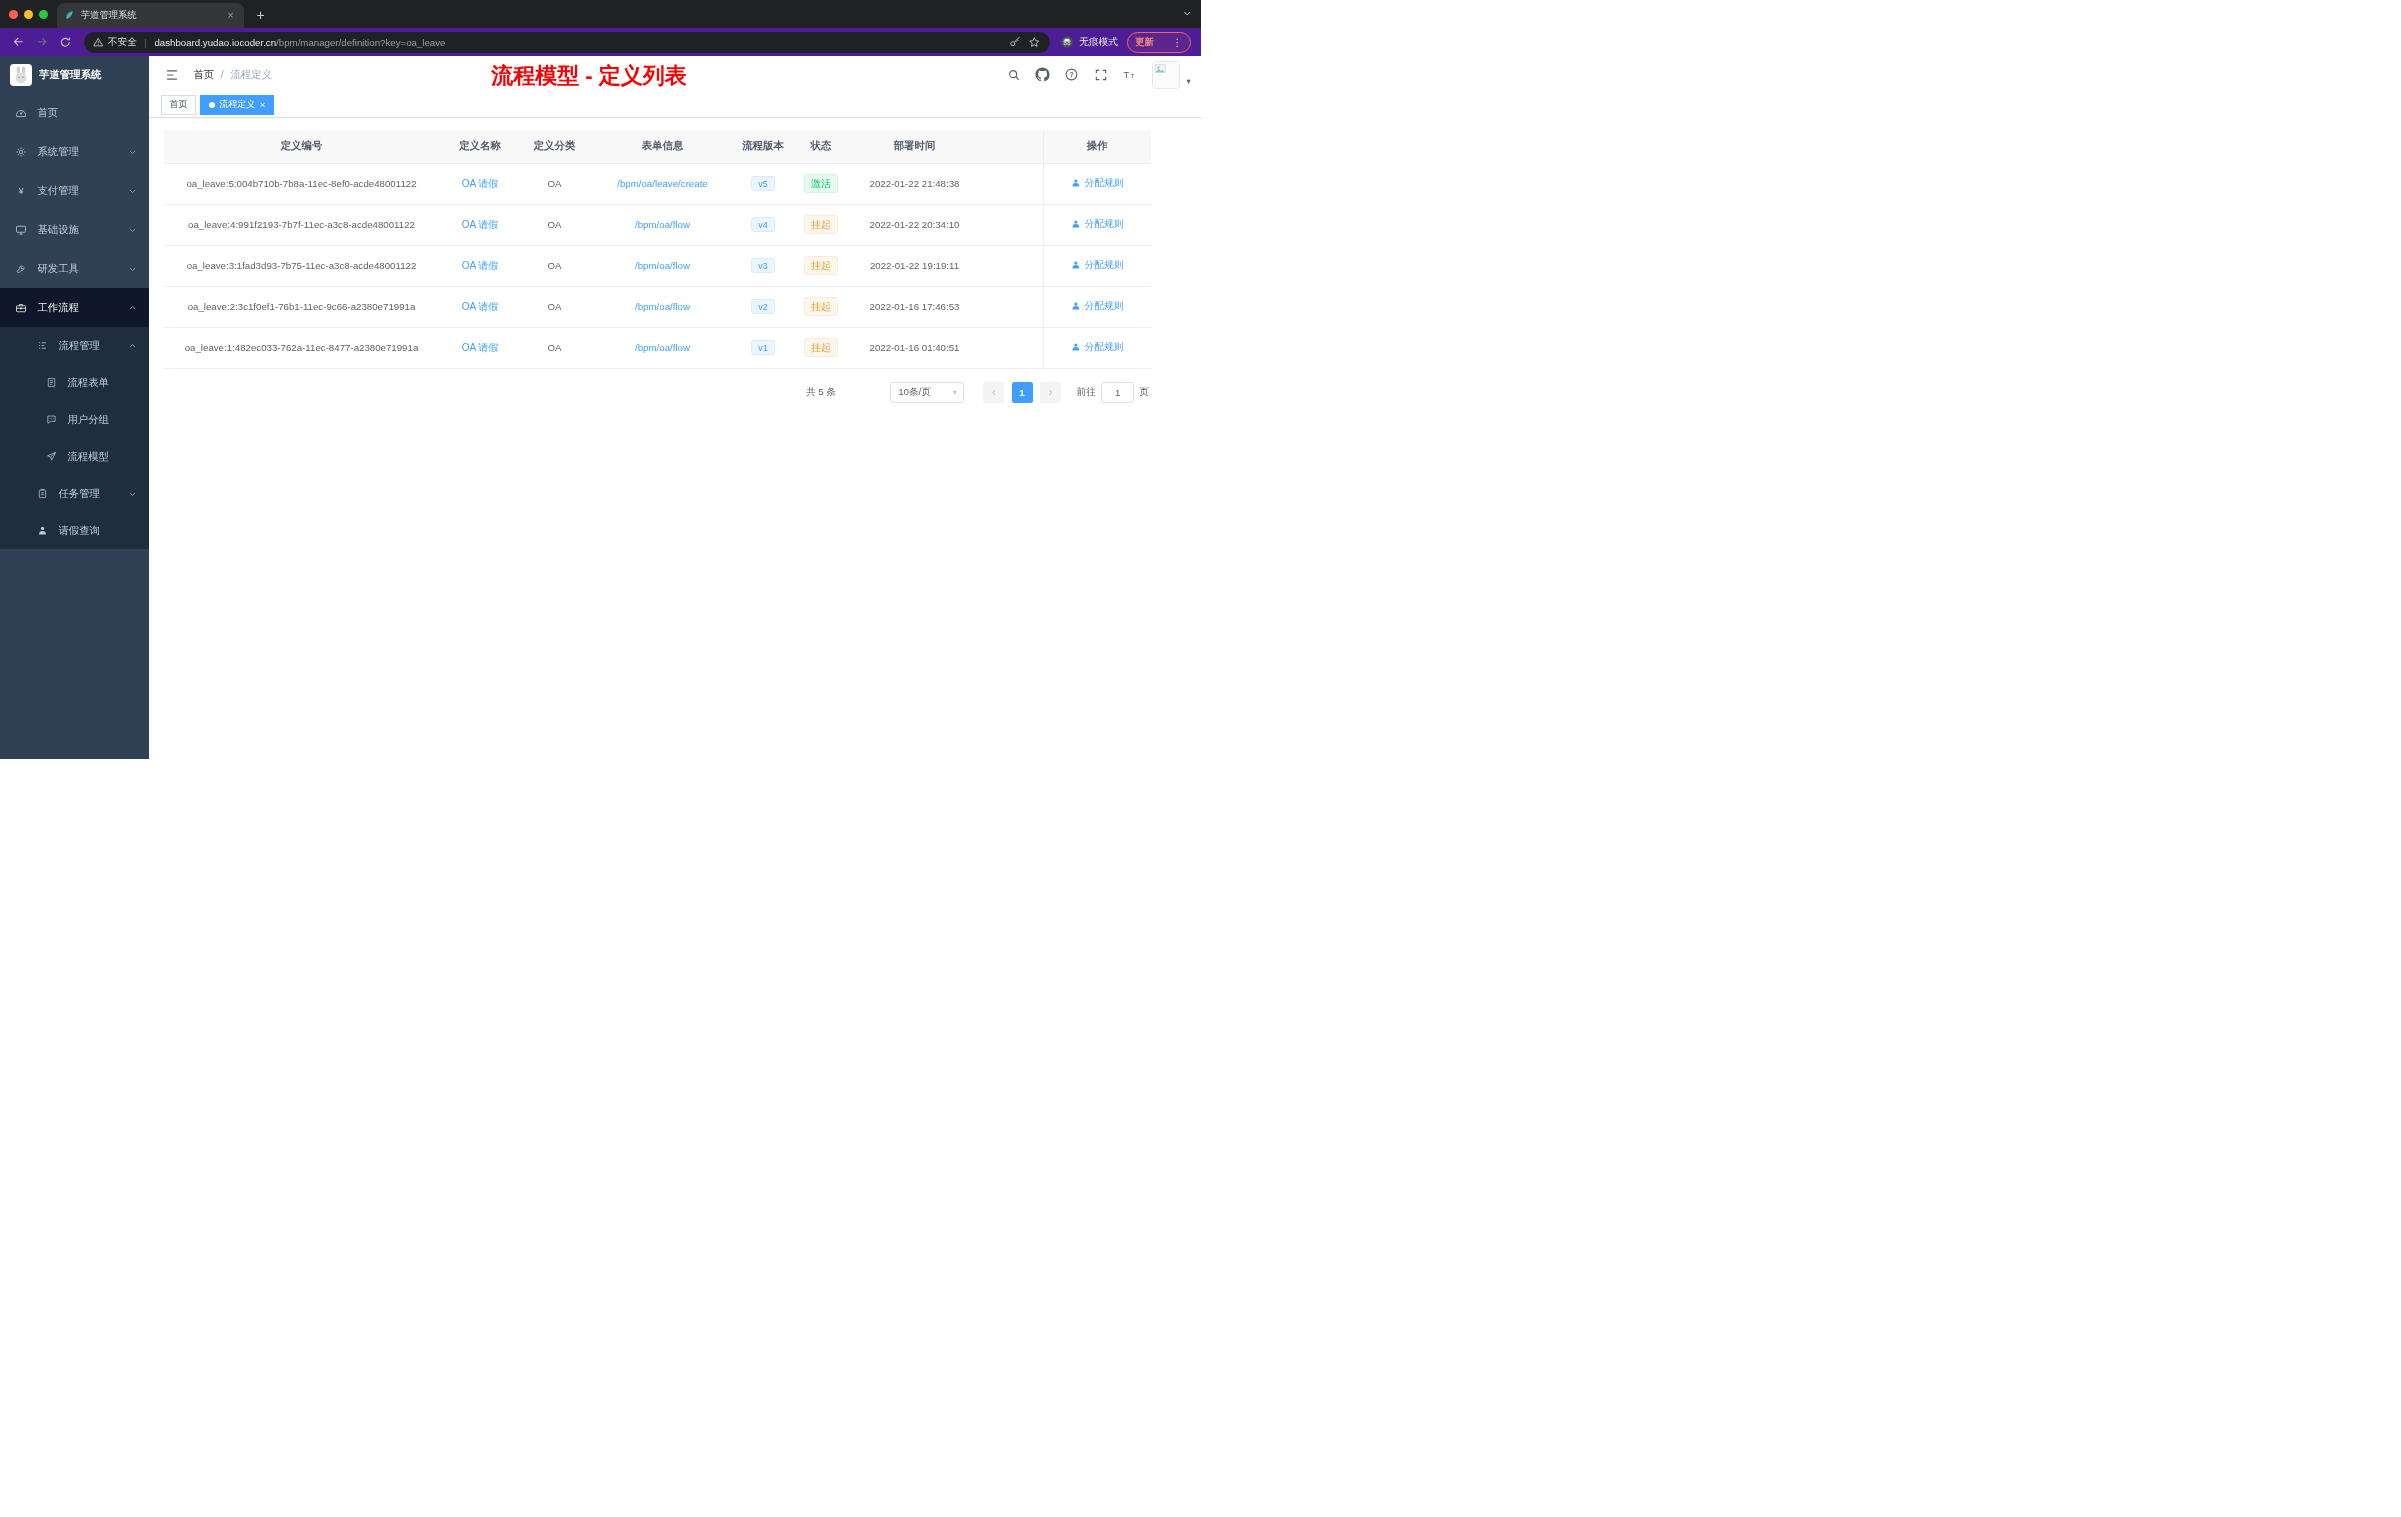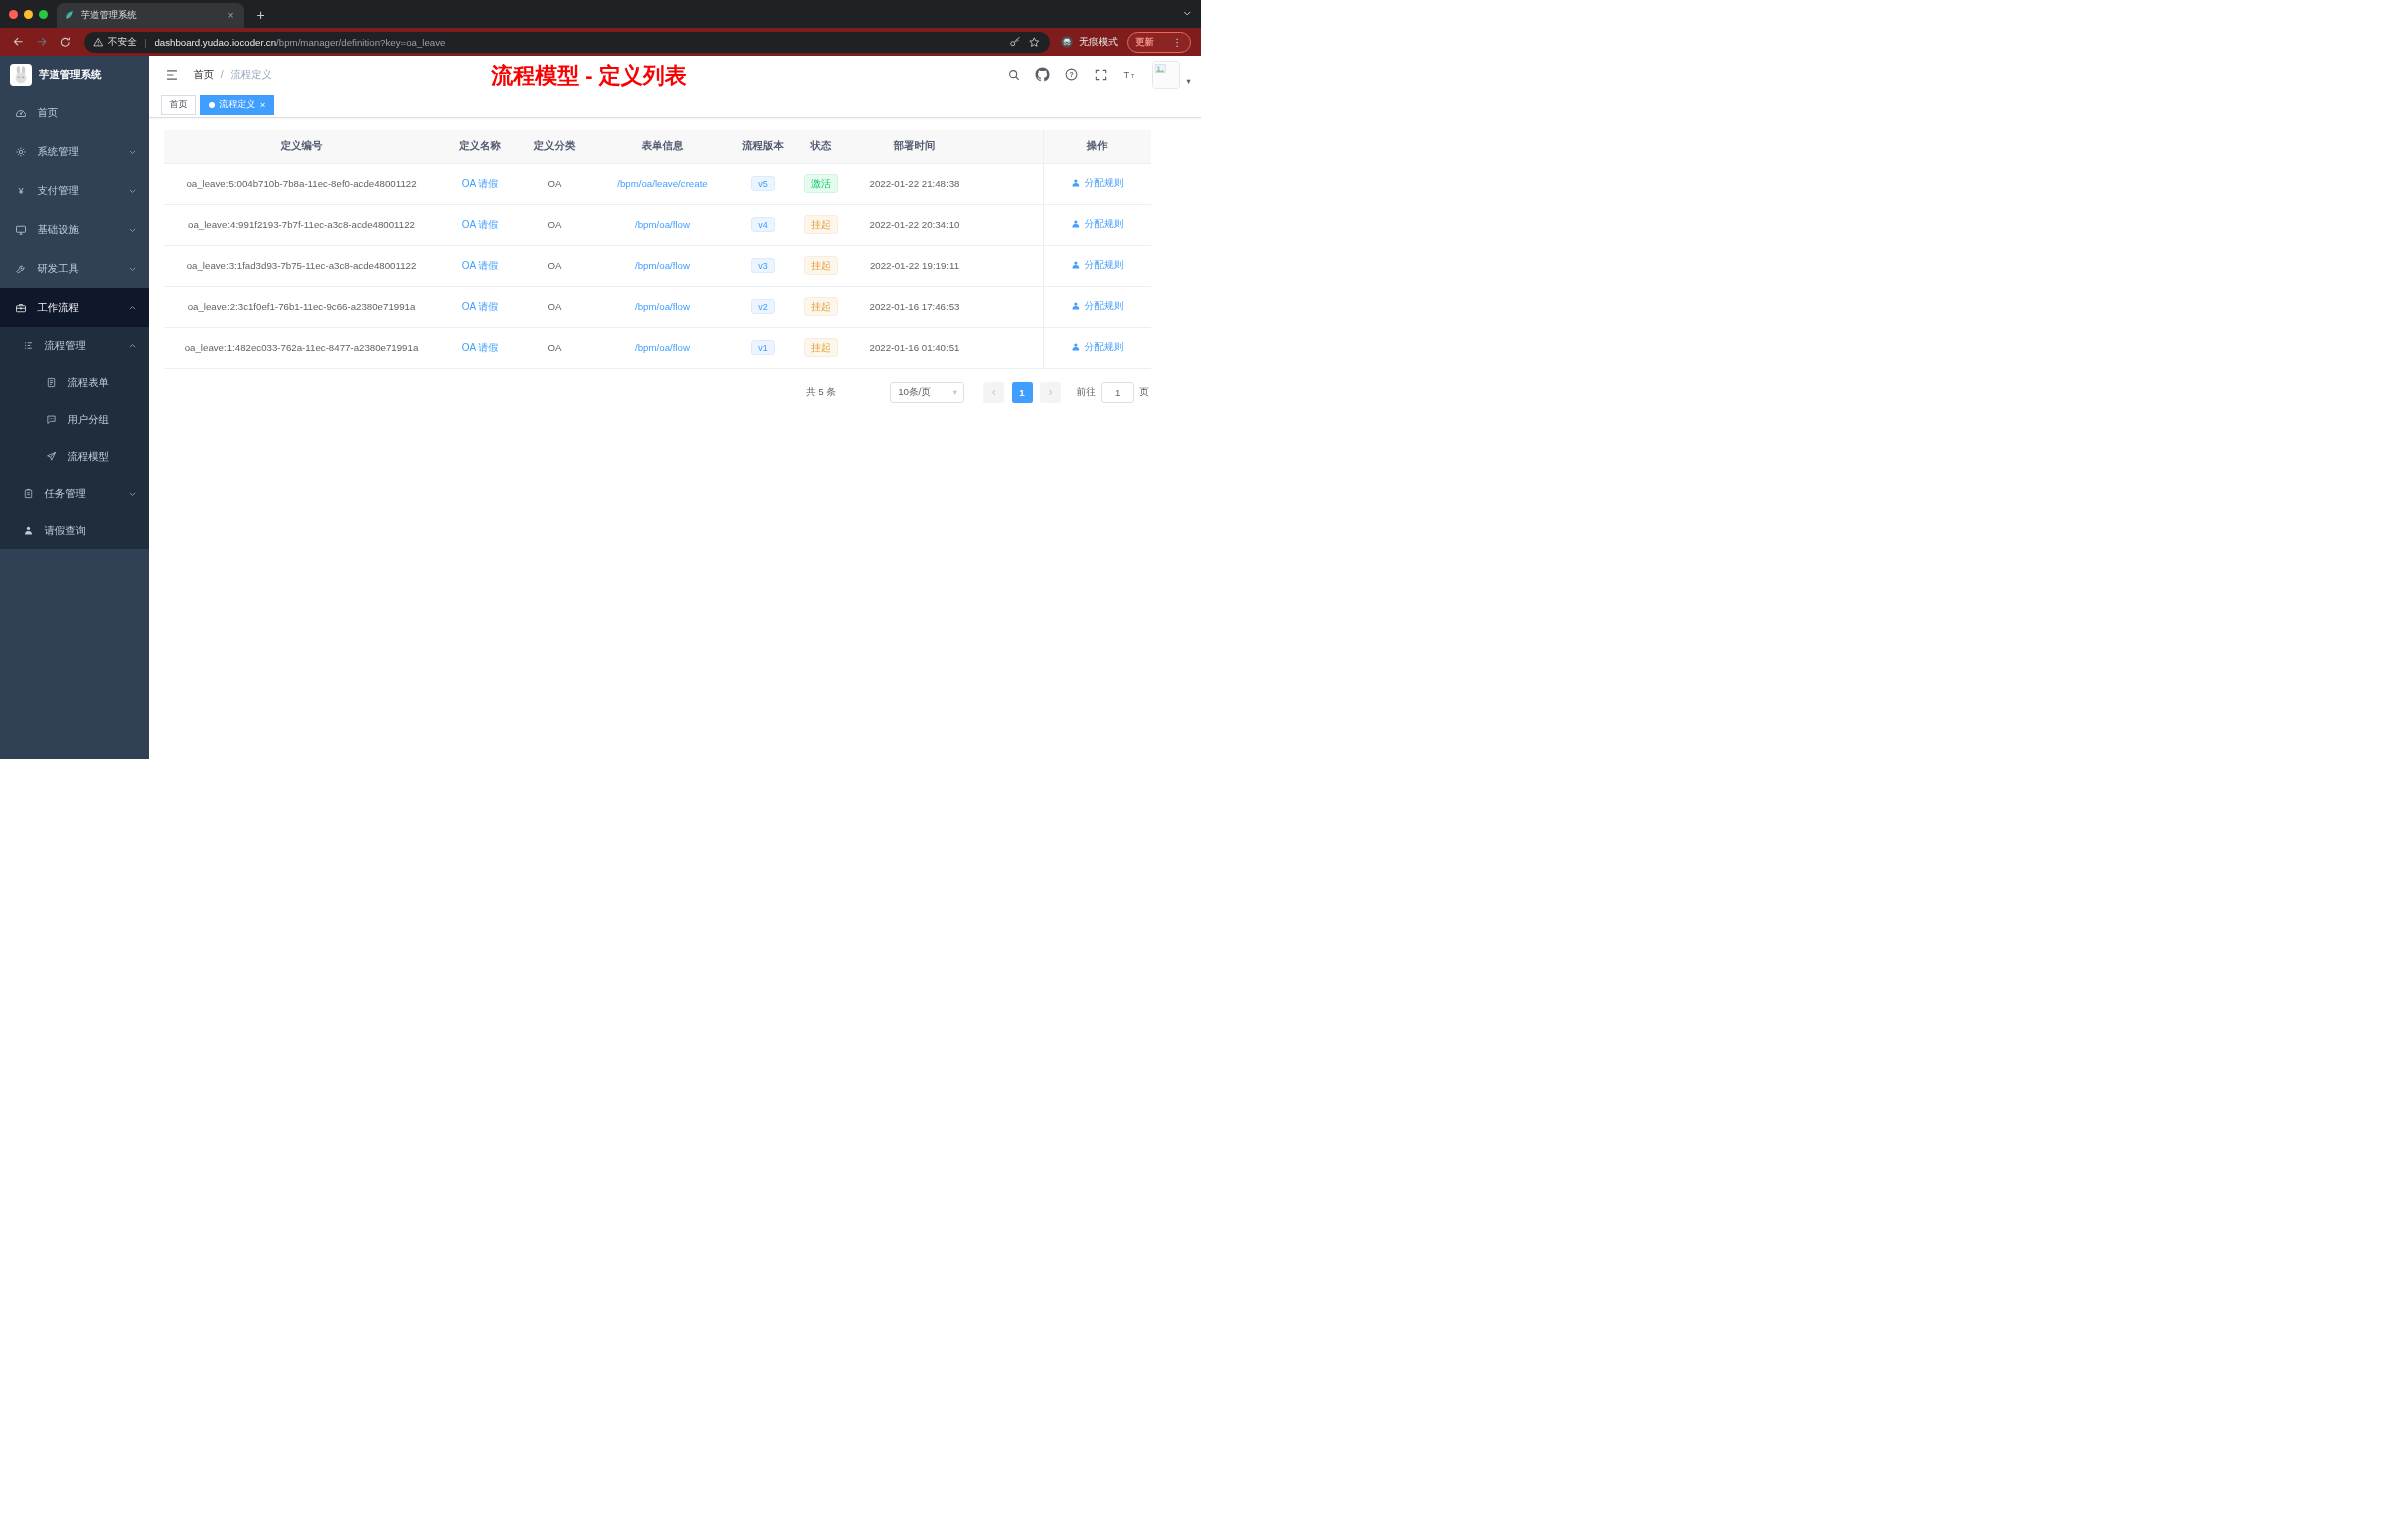--- a/index.html
+++ b/index.html
@@ -12,21 +12,21 @@
   .traffic-lights { display:flex; gap:6px; align-items:center; height:28px; padding:0 9px 0 3px; }
   .light { width:9px; height:9px; border-radius:50%; }
   .light.red{background:#ff5f57}.light.yellow{background:#febc2e}.light.green{background:#28c840}
   .tab { height:25px; width:187px; background:#35363a; border-radius:7.4px 7.4px 0 0; display:flex; align-items:center; gap:6px; padding:0 7.4px; color:#dfe1e5; font-size:9.3px; }
   .tab-favicon { width:10.4px; height:10.4px; flex:0 0 10.4px; }
   .tab-title { flex:1; white-space:nowrap; overflow:hidden; }
   .tab-close { color:#9aa0a6; font-size:10.4px; width:12px; height:12px; line-height:12px; text-align:center; border-radius:50%; }
   .newtab { width:21px; height:21px; color:#c9ccd1; font-size:14px; display:flex; align-items:center; justify-content:center; margin:0 0 2.2px 6px; }
   .tabsearch { position:absolute; right:9px; top:8.2px; color:#c9ccd1; }
 
-  .toolbar { flex:0 0 28px; background:#7f1d1d; display:flex; align-items:center; padding:0 7.4px; gap:1.5px; }
+  .toolbar { flex:0 0 28px; background:#4c1d95; display:flex; align-items:center; padding:0 7.4px; gap:1.5px; }
   .tool-icon { width:22px; height:22px; display:flex; align-items:center; justify-content:center; color:#c9ccd1; border-radius:50%; }
   .tool-icon.disabled { color:#6e7175; }
   .omnibox { flex:1; height:21px; background:#202124; border-radius:10.4px; display:flex; align-items:center; padding:0 9px; margin:0 6px; color:#e8eaed; font-size:9.7px; gap:4.5px; min-width:0; }
   .security { display:flex; align-items:center; gap:4.5px; color:#dadce0; white-space:nowrap; }
   .omni-divider { color:#5f6368; margin:0 3px; }
   .url { flex:1; white-space:nowrap; overflow:hidden; }
   .url .host { color:#e8eaed; }
   .url .path { color:#9aa0a6; }
   .omni-icons { display:flex; align-items:center; gap:7.4px; color:#c9ccd1; }
   .incognito { display:flex; align-items:center; gap:5.2px; color:#e8eaed; font-size:9.7px; margin:0 7.4px 0 3px; white-space:nowrap; }
@@ -39,21 +39,21 @@
 
   .sidebar { flex:0 0 149px; width:149px; background:#304156; color:#bfcbd9; display:flex; flex-direction:column; overflow:hidden; }
   .logo { height:37px; display:flex; align-items:center; gap:7.4px; padding:0 9.7px; }
   .logo-avatar { width:22px; height:22px; flex:0 0 22px; }
   .logo-title { color:#fff; font-weight:bold; font-size:10.4px; white-space:nowrap; }
   .menu-item { height:39px; display:flex; align-items:center; gap:10.4px; padding:0 15px; font-size:10.4px; position:relative; white-space:nowrap; }
   .menu-item .mi-icon { width:12px; height:12px; flex:0 0 12px; display:flex; align-items:center; justify-content:center; }
   .menu-item .chev { position:absolute; right:12px; top:50%; transform:translateY(-50%); color:#8d9cab; }
   .menu-item.root-open { background:#0f172a; color:#f4f4f5; }
   .submenu { background:#1f2d3d; }
-  .submenu .menu-item { height:37px; padding-left:22px; }
+  .submenu .menu-item { height:37px; padding-left:36px; }
   .submenu .menu-item.deep { padding-left:45px; }
 
   .main { flex:1; display:flex; flex-direction:column; position:relative; background:#fff; min-width:0; }
   .navbar { flex:0 0 37px; display:flex; align-items:center; padding:0 10.4px; }
   .hamburger { width:25px; height:25px; display:flex; align-items:center; justify-content:center; color:#5a5e66; }
   .breadcrumb { margin-left:9px; font-size:10.4px; display:flex; gap:6.7px; align-items:center; }
   .crumb-home { color:#303133; }
   .crumb-sep, .crumb-current { color:#97a8be; }
   .nav-right { margin-left:auto; display:flex; align-items:center; gap:4.5px; color:#5a5e66; }
   .nav-icon { width:24.5px; height:24.5px; display:flex; align-items:center; justify-content:center; }

